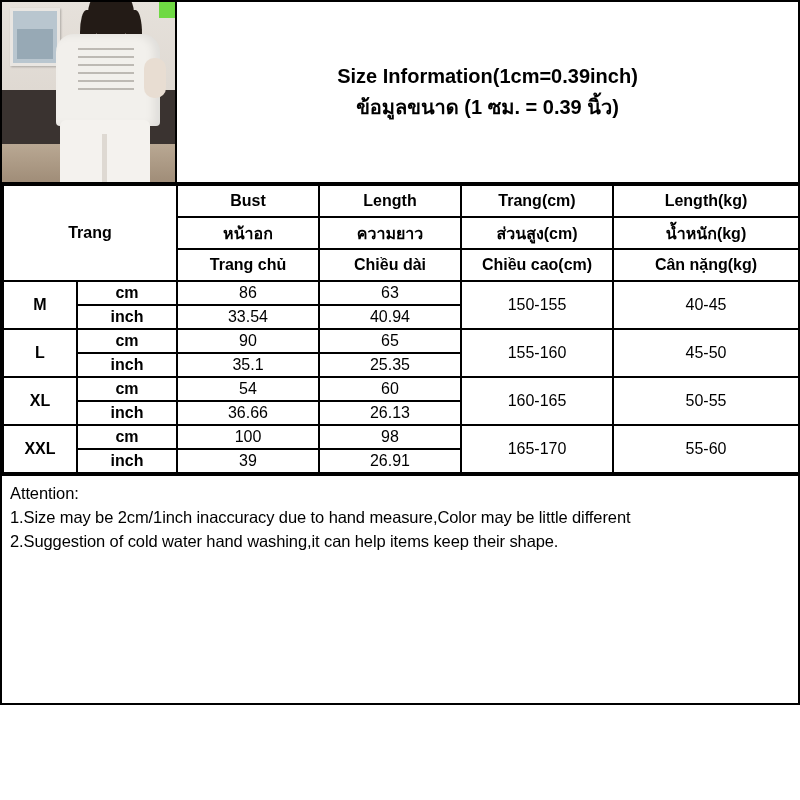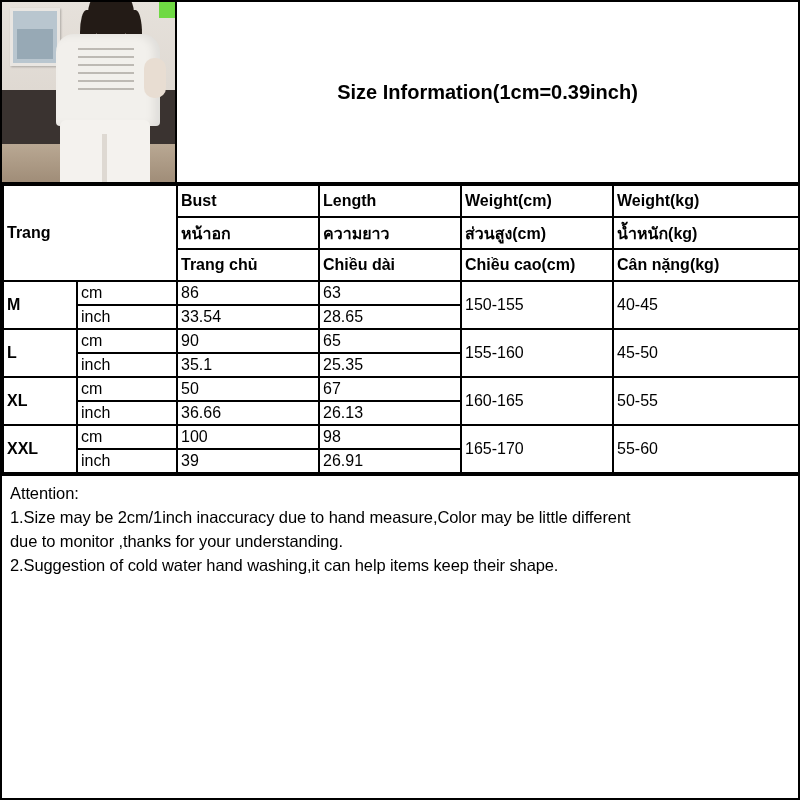--- a/index.html
+++ b/index.html
@@ -10,21 +10,21 @@
   body {
     width: 800px;
     height: 800px;
     font-family: "Liberation Sans", sans-serif;
     color: #000000;
     overflow: hidden;
   }
   #sheet {
     position: relative;
     width: 800px;
-    height: 800px;
+    height: 705px;
     box-sizing: border-box;
     border: 2px solid #000;
     background: #fff;
   }
 
   
   .header {
     display: flex;
     height: 182px;
     border-bottom: 2px solid #000;
@@ -138,37 +138,37 @@
   }
 
   
   table.size-table {
     border-collapse: collapse;
     width: 100%;
     table-layout: fixed;
   }
   table.size-table td {
     border: 2px solid #000;
-    text-align: left;
+    text-align: center;
     vertical-align: middle;
     font-size: 16px;
     padding: 2px 3px;
     box-sizing: border-box;
   }
   .col-size   { width: 74px; }
   .col-unit   { width: 100px; }
   .col-bust   { width: 142px; }
   .col-length { width: 142px; }
   .col-height { width: 152px; }
   .col-weight { width: 186px; }
 
   .hdr-cell { font-weight: bold; font-size: 17px; height: 32px; }
   .hdr-size { font-weight: bold; font-size: 24px; }
   .row-size { font-weight: bold; font-size: 19px; }
-  .unit-cell { font-weight: normal; font-size: 16px; }
+  .unit-cell { font-weight: bold; font-size: 16px; }
   .val-cell { font-size: 17px; }
   .hw-cell { font-size: 17px; }
 
   
   table.size-table { border-left: 0; border-right: 0; }
 
   
   .attention {
     border-top: 2px solid #000;
     padding: 6px 12px 0 8px;
@@ -197,40 +197,41 @@
       <div class="ph-hair-side2"></div>
       <div class="ph-top"></div>
       <div class="ph-print"></div>
       <div class="ph-arm"></div>
       <div class="ph-pants"></div>
       <div class="ph-green"></div>
     </div>
 
     <div class="title-block">
       <div class="title-line">Size Information(1cm=0.39inch)</div>
+      <div class="title-line">ข้อมูลขนาด (1 ซม. = 0.39 นิ้ว)</div>
     </div>
   </div>
 
   <table class="size-table">
     <colgroup>
       <col class="col-size">
         <col class="col-unit">
         <col class="col-bust">
       <col class="col-length">
         <col class="col-height">
         <col class="col-weight">
     </colgroup>
     <tbody>
 
       <tr>
         <td class="hdr-size" rowspan="3" colspan="2">Trang</td>
         <td class="hdr-cell">Bust</td>
         <td class="hdr-cell">Length</td>
-        <td class="hdr-cell">Weight(cm)</td>
-        <td class="hdr-cell">Weight(kg)</td>
+        <td class="hdr-cell">Trang(cm)</td>
+        <td class="hdr-cell">Length(kg)</td>
       </tr>
       <tr>
         <td class="hdr-cell">หน้าอก</td>
         <td class="hdr-cell">ความยาว</td>
         <td class="hdr-cell">ส่วนสูง(cm)</td>
         <td class="hdr-cell">น้ำหนัก(kg)</td>
       </tr>
       <tr>
         <td class="hdr-cell">Trang chủ</td>
         <td class="hdr-cell">Chiều dài</td>
@@ -242,42 +243,42 @@
         <td class="row-size" rowspan="2">M</td>
         <td class="unit-cell">cm</td>
         <td class="val-cell">86</td>
         <td class="val-cell">63</td>
         <td class="hw-cell" rowspan="2">150-155</td>
         <td class="hw-cell" rowspan="2">40-45</td>
       </tr>
       <tr>
         <td class="unit-cell">inch</td>
         <td class="val-cell">33.54</td>
-        <td class="val-cell">28.65</td>
+        <td class="val-cell">40.94</td>
       </tr>
 
       <tr>
         <td class="row-size" rowspan="2">L</td>
         <td class="unit-cell">cm</td>
         <td class="val-cell">90</td>
         <td class="val-cell">65</td>
         <td class="hw-cell" rowspan="2">155-160</td>
         <td class="hw-cell" rowspan="2">45-50</td>
       </tr>
       <tr>
         <td class="unit-cell">inch</td>
         <td class="val-cell">35.1</td>
         <td class="val-cell">25.35</td>
       </tr>
 
       <tr>
         <td class="row-size" rowspan="2">XL</td>
         <td class="unit-cell">cm</td>
-        <td class="val-cell">50</td>
-        <td class="val-cell">67</td>
+        <td class="val-cell">54</td>
+        <td class="val-cell">60</td>
         <td class="hw-cell" rowspan="2">160-165</td>
         <td class="hw-cell" rowspan="2">50-55</td>
       </tr>
       <tr>
         <td class="unit-cell">inch</td>
         <td class="val-cell">36.66</td>
         <td class="val-cell">26.13</td>
       </tr>
 
       <tr>
@@ -292,17 +293,16 @@
         <td class="unit-cell">inch</td>
         <td class="val-cell">39</td>
         <td class="val-cell">26.91</td>
       </tr>
     </tbody>
   </table>
 
   <div class="attention">
     <p>Attention:</p>
     <p>1.Size may be 2cm/1inch inaccuracy due to hand measure,Color may be little different</p>
-    <p>due to monitor ,thanks for your understanding.</p>
     <p>2.Suggestion of cold water hand washing,it can help items keep their shape.</p>
   </div>
 
 </div>
 
 </body></html>

